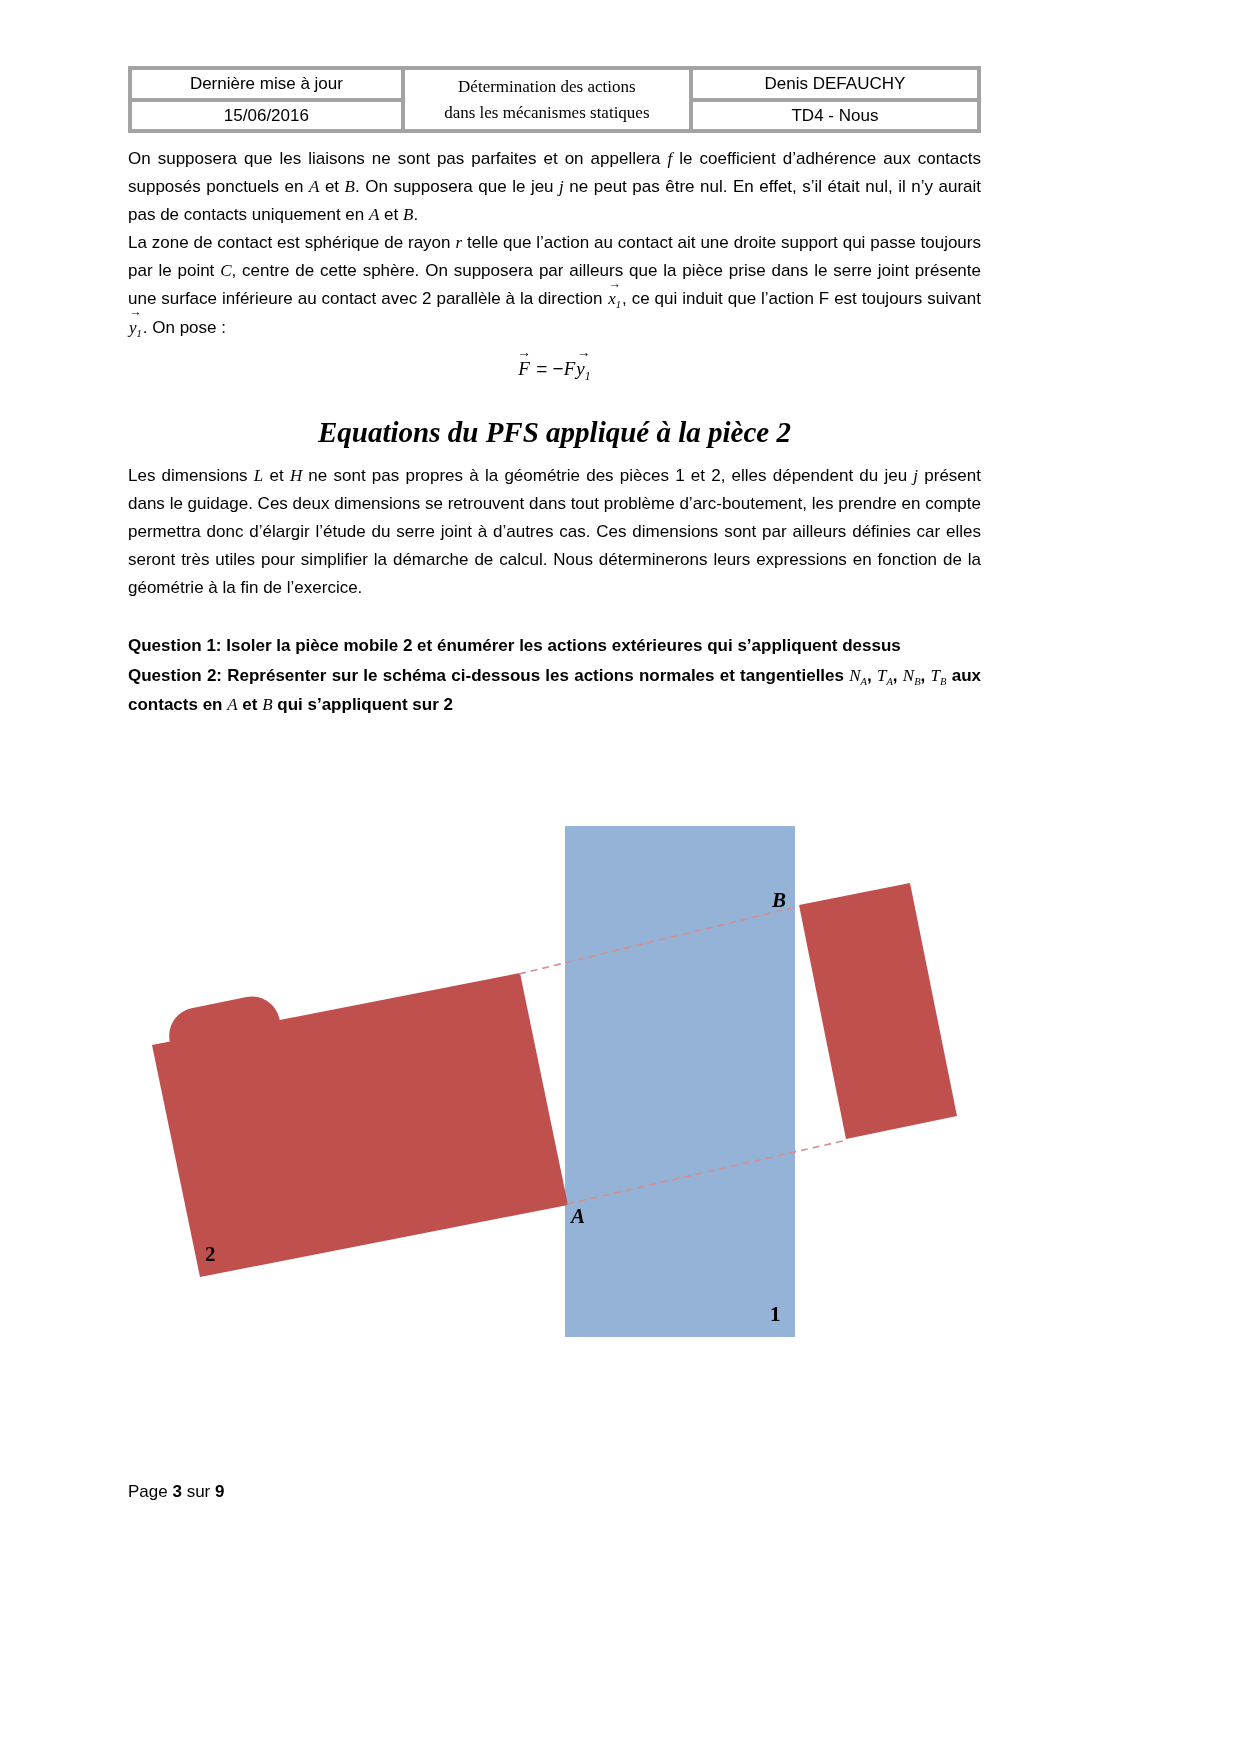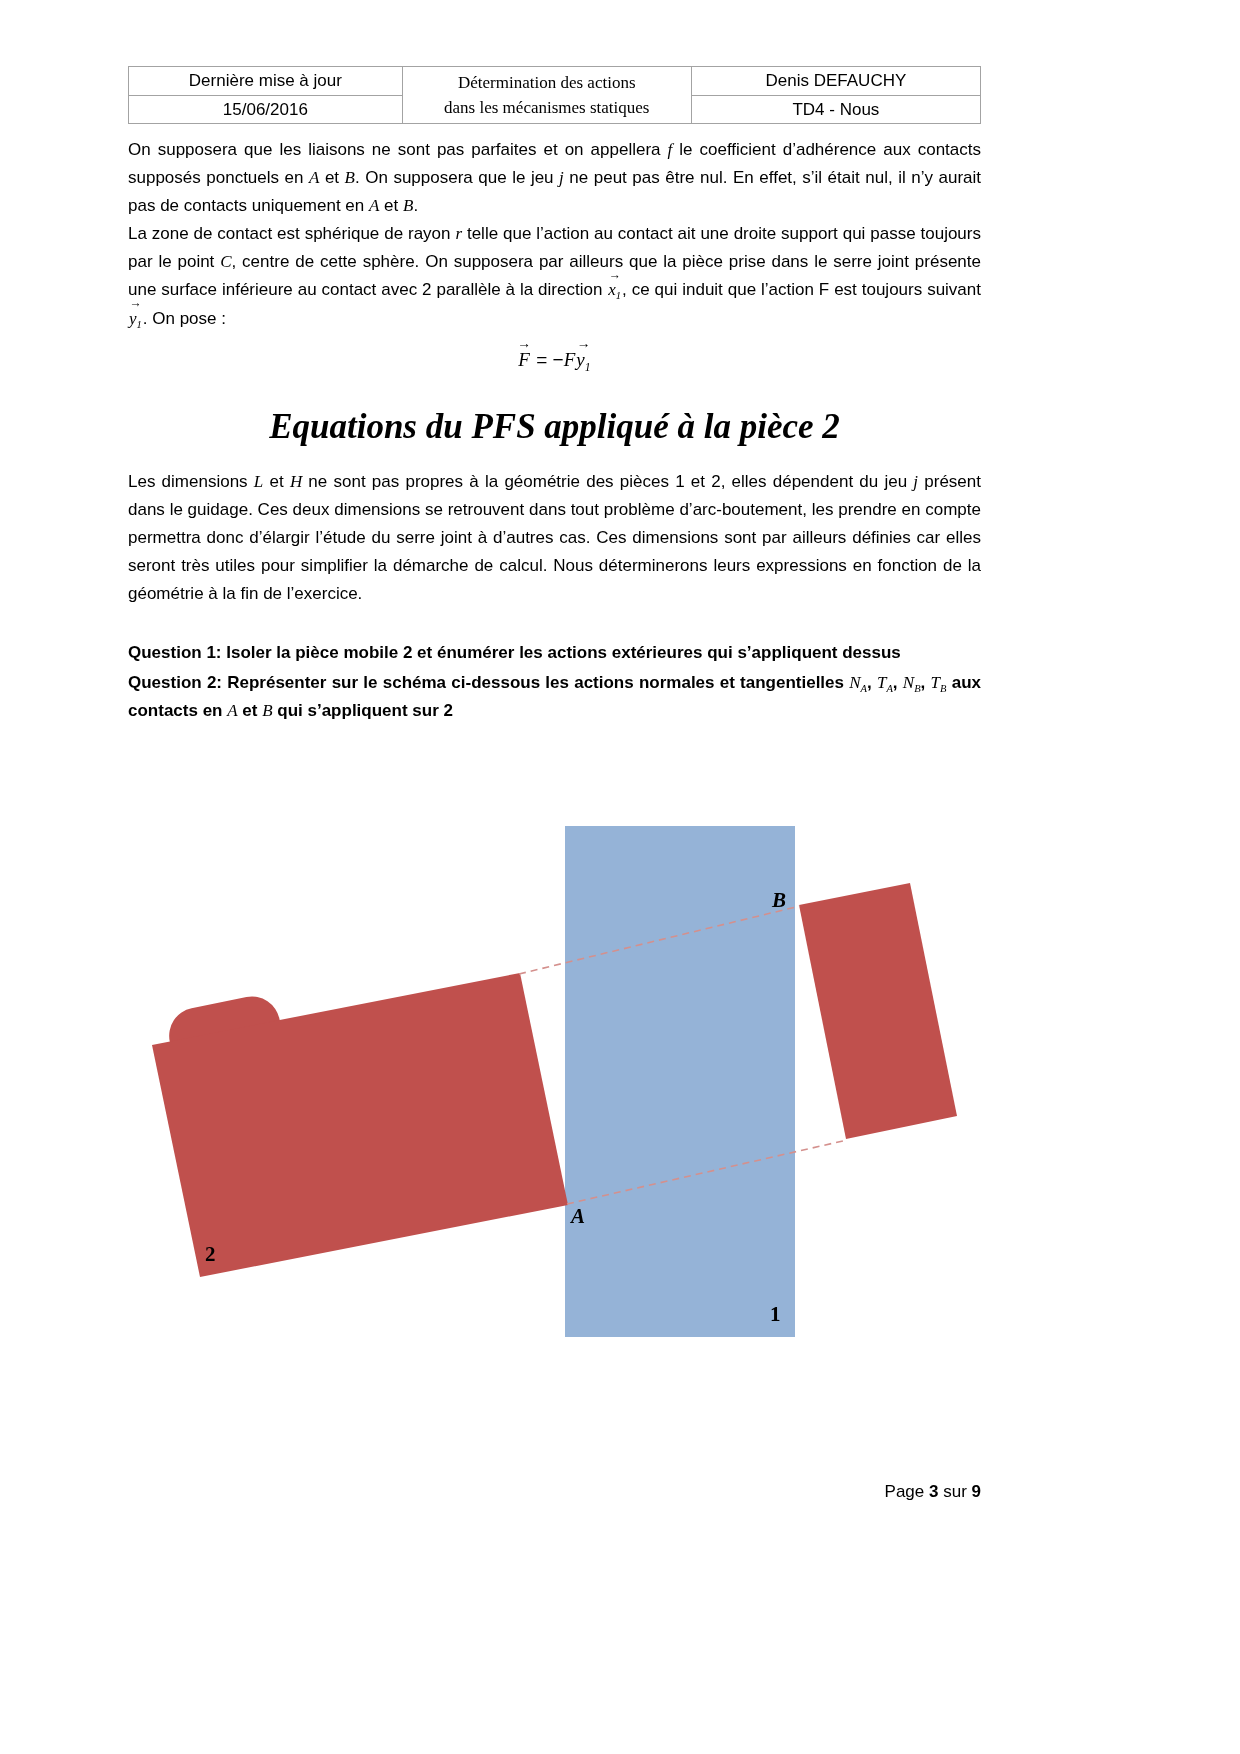--- a/index.html
+++ b/index.html
@@ -4,49 +4,49 @@
 <style>
   html,body{margin:0;padding:0;}
   body{
     width:1240px;height:1754px;position:relative;background:#ffffff;
     font-family:"Liberation Sans",sans-serif;font-size:17px;color:#000;
     overflow:hidden;
   }
   .content{position:absolute;left:128px;top:66px;width:853px;}
   table.header-table{width:100%;border-collapse:collapse;table-layout:fixed;}
   table.header-table td{
-    border:1px solid #a3a3a3;text-align:center;vertical-align:middle;
+    border:4px solid #a3a3a3;text-align:center;vertical-align:middle;
     padding:1px 14px;font-size:17px;line-height:1.5;
   }
   td.c1{width:32%;} td.c2{width:34%;font-family:Liberation Serif, serif;} td.c3{width:34%;}
   p{margin:0;text-align:justify;line-height:1.65;}
   .p-first{margin-top:12px;}
   .mvar{font-family:"Liberation Serif",serif;font-style:italic;}
   .mvar.bold{font-weight:normal;}
   sub{font-size:0.62em;}
   .vec{position:relative;display:inline-block;padding:0 1px;}
   .vec::after{
     content:"→";position:absolute;left:50%;top:-0.62em;
     transform:translateX(-50%);font-size:0.72em;line-height:1;font-style:normal;
   }
   .formula{text-align:center;font-size:19px;margin:12px 0 2px;line-height:1.5;}
   h1.title{
     text-align:center;font-family:"Liberation Serif",serif;
-    font-style:italic;font-weight:bold;font-size:35px;
-    margin:30px 0 20px;line-height:1.2;
+    font-style:italic;font-weight:bold;font-size:29px;
+    margin:30px 0 12px;line-height:1.2;
   }
   p.q{font-weight:bold;}
   .q1{margin-top:30px;}
   .q2{margin-top:2px;}
   svg.diagram{position:absolute;left:0;top:0;}
   .dlabel{font-family:"Liberation Serif",serif;font-weight:bold;font-style:italic;font-size:21px;fill:#000;}
   .dnum{font-family:"Liberation Serif",serif;font-weight:bold;font-size:21px;fill:#000;}
   .footer{
     position:absolute;left:128px;top:1482px;width:853px;
-    text-align:right;font-size:17px;
+    text-align:left;font-size:17px;
   }
 </style>
 </head>
 <body>
 
 <div class="content">
 
   <table class="header-table">
     <tbody>
         <tr>

